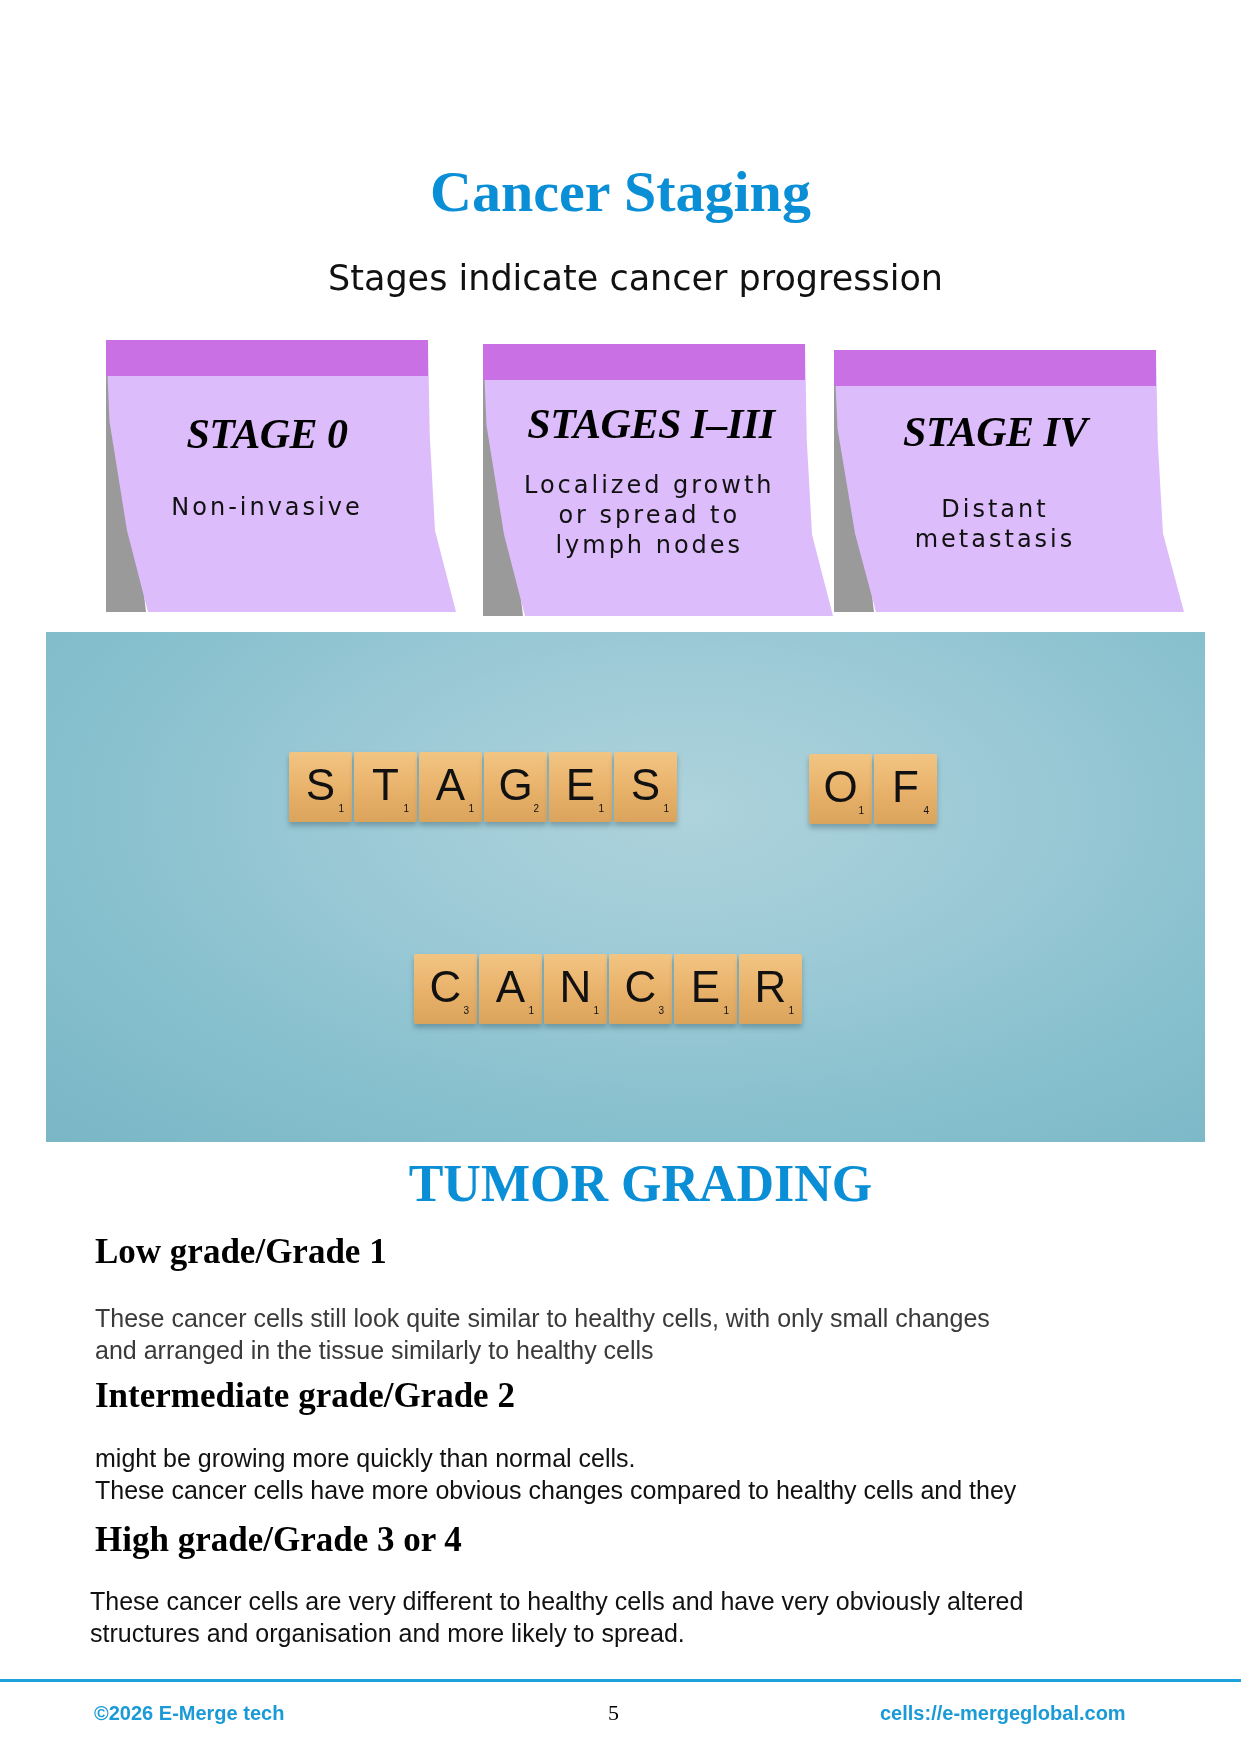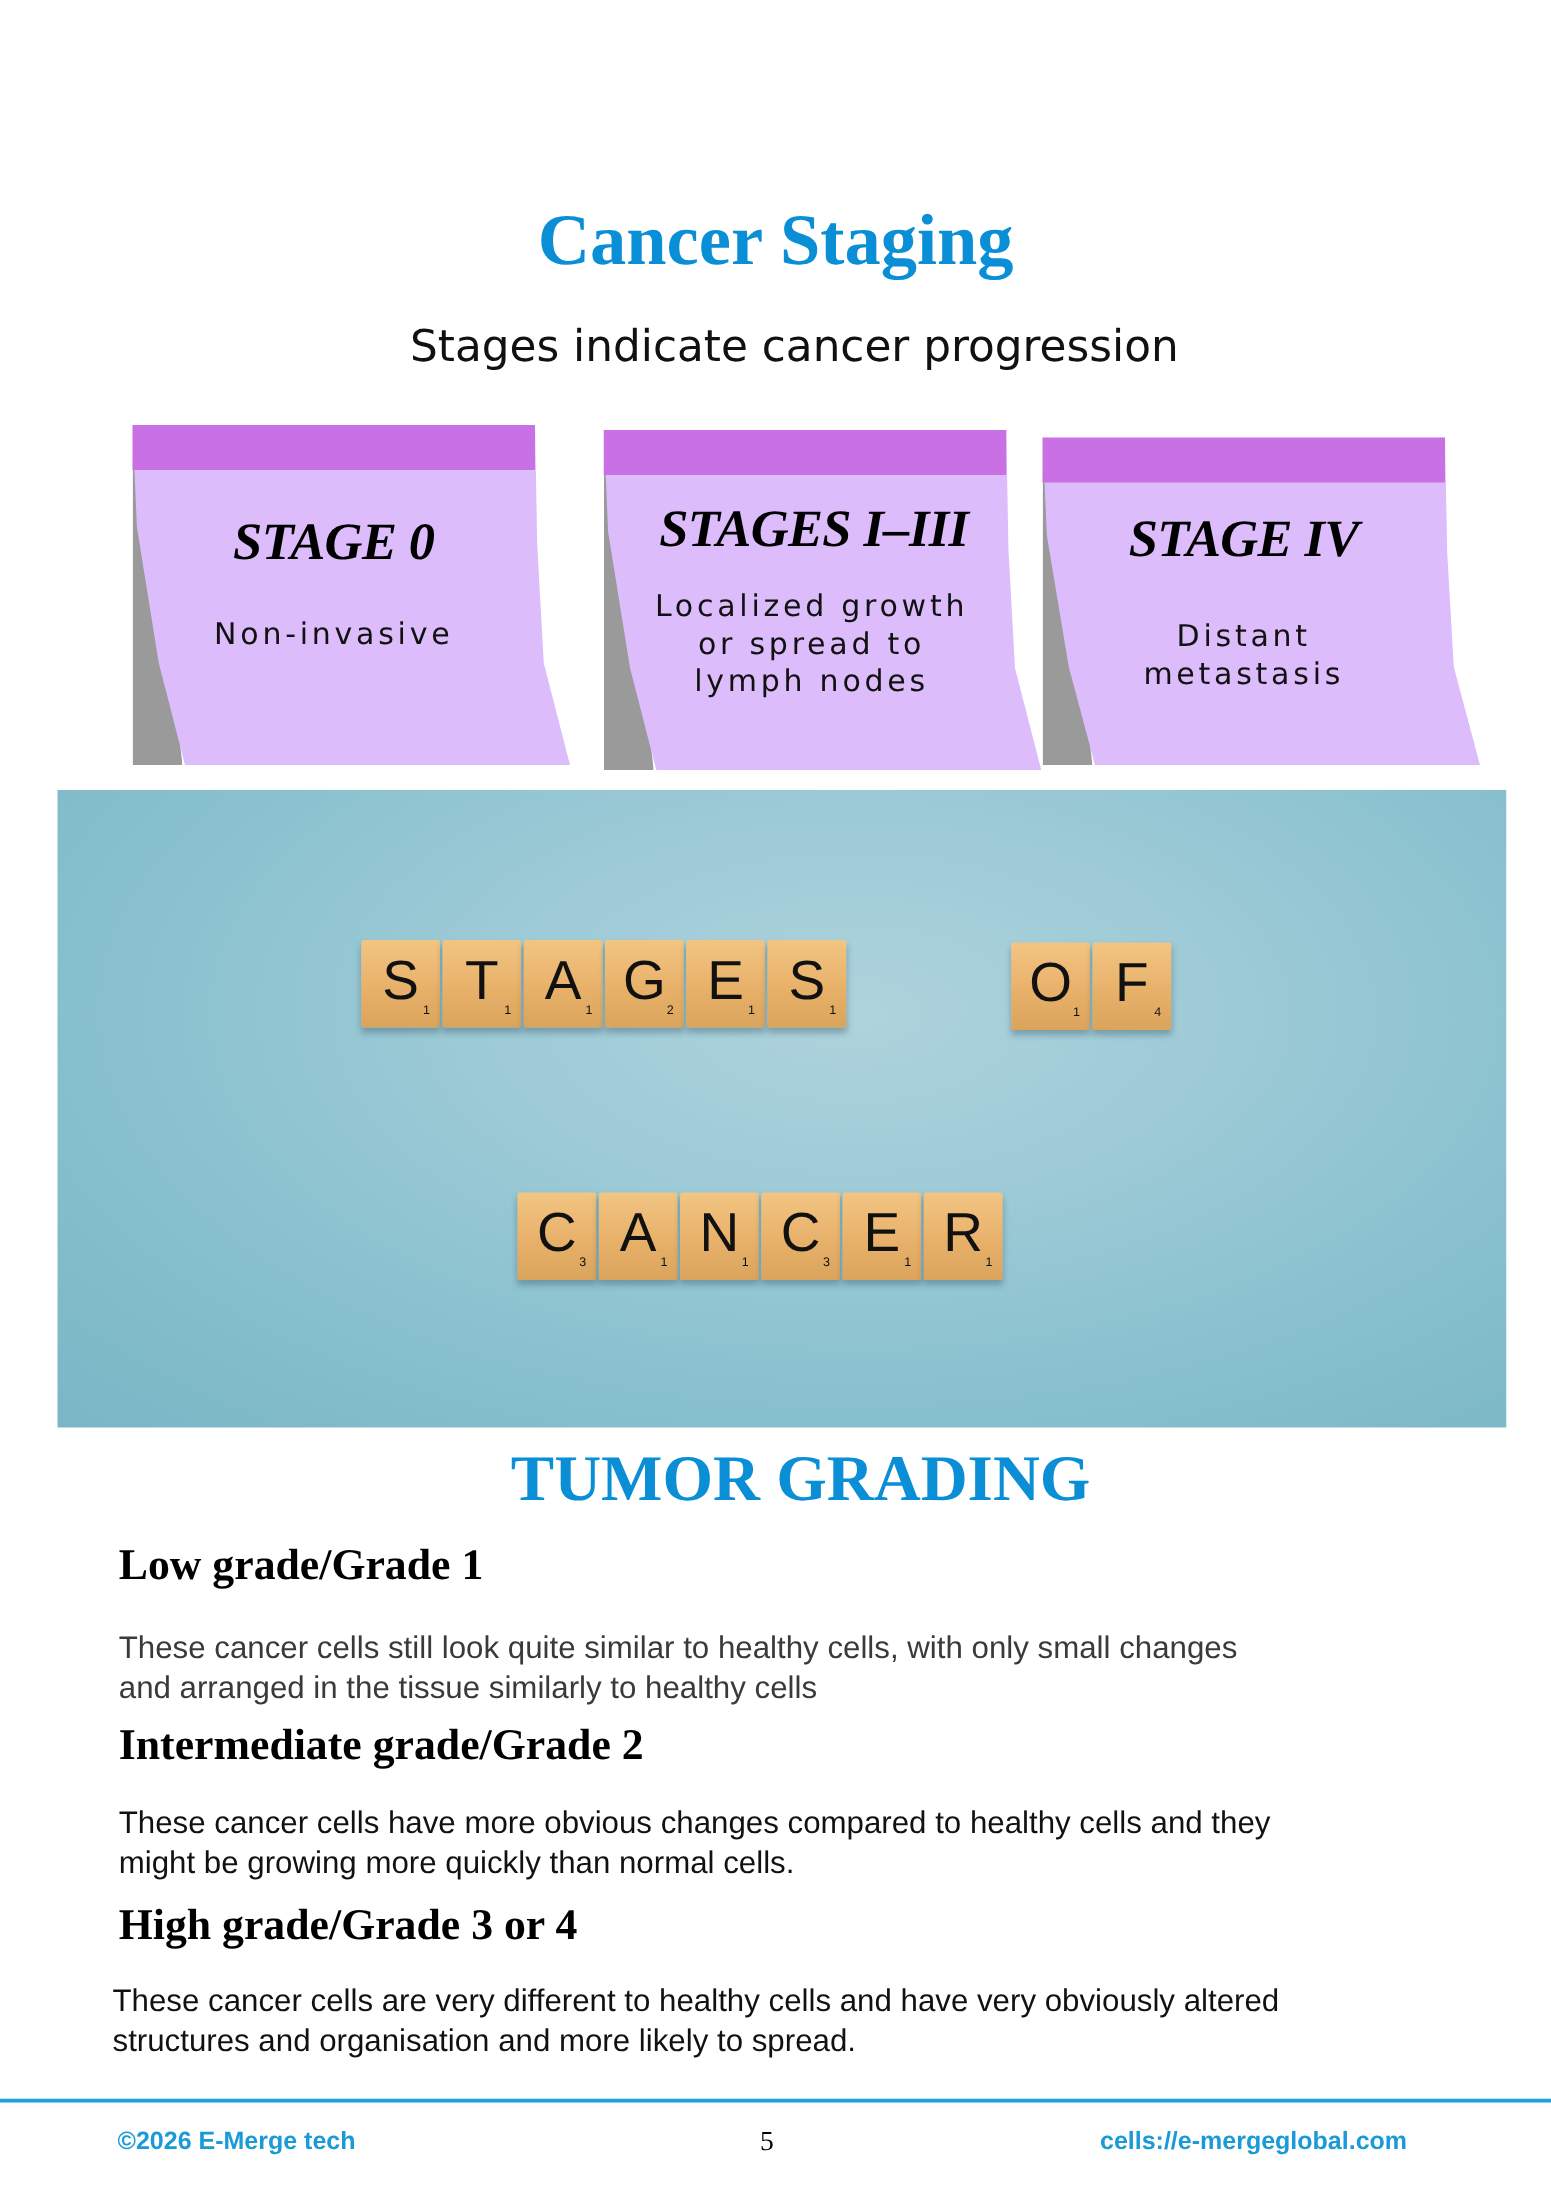--- a/index.html
+++ b/index.html
@@ -201,22 +201,22 @@
 <div class="section-title">TUMOR GRADING</div>
 
 <div class="grade-heading" style="top:1232px;">Low grade/Grade 1</div>
 <div class="grade-text" style="top:1302px; color:#3a3a3a;">
   <div>These cancer cells still look quite similar to healthy cells, with only small changes</div>
   <div>and arranged in the tissue similarly to healthy cells</div>
 </div>
 
 <div class="grade-heading" style="top:1376px;">Intermediate grade/Grade 2</div>
 <div class="grade-text" style="top:1442px; color:#111;">
+  <div>might be growing more quickly than normal cells.</div>
   <div>These cancer cells have more obvious changes compared to healthy cells and they</div>
-  <div>might be growing more quickly than normal cells.</div>
 </div>
 
 <div class="grade-heading" style="top:1520px;">High grade/Grade 3 or 4</div>
 <div class="grade-text" style="top:1585px; left:90px; color:#111;">
   <div>These cancer cells are very different to healthy cells and have very obviously altered</div>
   <div>structures and organisation and more likely to spread.</div>
 </div>
 
 <div class="footer-rule"></div>
 <div class="footer-left">©2026 E-Merge tech</div>

